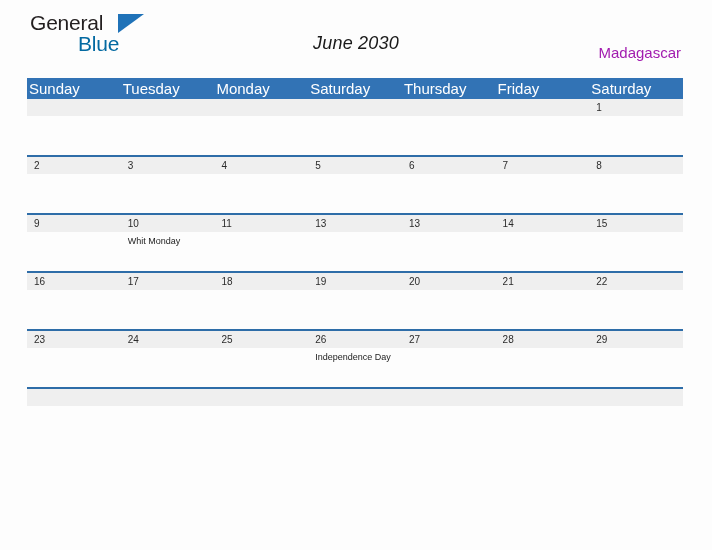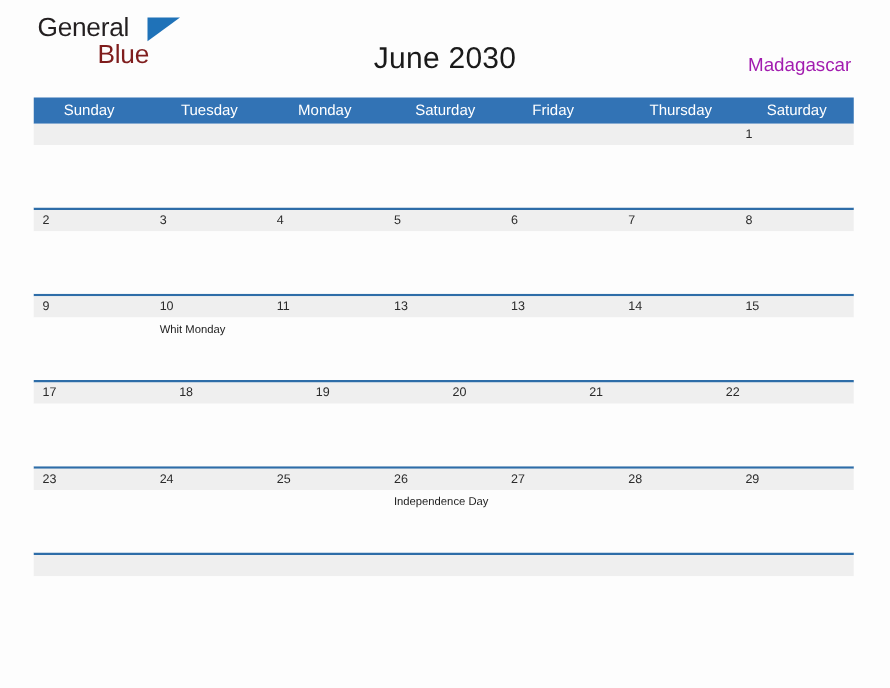--- a/index.html
+++ b/index.html
@@ -42,34 +42,35 @@
     width: 0;
     height: 0;
     border-left: 26px solid #1f72b8;
     border-bottom: 19px solid transparent;
   }
   .logo-blue {
     position: absolute;
     left: 48px;
     top: 21px;
     font-size: 21px;
-    color: #7f1d1d;
+    color: #0369a1;
     letter-spacing: -0.2px;
   }
 
   .month-title {
     position: absolute;
     left: 0;
     right: 0;
     top: 33px;
     text-align: center;
-    font-size: 24px;
+    font-size: 18px;
     color: #1a1a1a;
     font-weight: normal;
     letter-spacing: 0.2px;
+    font-style: italic;
   }
 
   .country {
     position: absolute;
     right: 31px;
     top: 44px;
     font-size: 15px;
     color: #a21caf;
   }
 
@@ -82,23 +83,23 @@
   }
 
   .weekday-row {
     display: flex;
     background: #3273b5;
     height: 21px;
   }
   .weekday-cell {
     flex: 1 1 0;
     color: #ffffff;
-    font-size: 12px;
+    font-size: 15px;
     line-height: 21px;
-    padding-left: 24px;
+    padding-left: 2px;
     box-sizing: border-box;
     white-space: nowrap;
   }
 
   .week-row {
     border-bottom: 2px solid #2e6da8;
     position: relative;
   }
   .week-row.last-row {
     border-bottom: none;
@@ -114,21 +115,21 @@
     font-size: 10px;
     color: #2b2b2b;
     line-height: 17px;
     padding-left: 7px;
     box-sizing: border-box;
   }
 
   .event-band {
     display: flex;
     background: #fdfdfd;
-    height: 50px;
+    height: 39px;
   }
   .event-cell {
     flex: 1 1 0;
     font-size: 9px;
     color: #1c1c1c;
     padding-left: 7px;
     padding-top: 4px;
     box-sizing: border-box;
     line-height: 11px;
   }
@@ -154,22 +155,22 @@
 
 </div>
 
 <div class="calendar">
 
   <div class="weekday-row">
     <div class="weekday-cell">Sunday</div>
     <div class="weekday-cell">Tuesday</div>
     <div class="weekday-cell">Monday</div>
     <div class="weekday-cell">Saturday</div>
+    <div class="weekday-cell">Thursday</div>
     <div class="weekday-cell">Friday</div>
-    <div class="weekday-cell">Thursday</div>
     <div class="weekday-cell">Saturday</div>
   </div>
 
   <div class="week-row">
     <div class="date-band">
       <div class="date-cell"></div>
       <div class="date-cell"></div>
       <div class="date-cell"></div>
       <div class="date-cell"></div>
       <div class="date-cell"></div>
@@ -224,20 +225,21 @@
       <div class="event-cell"></div>
       <div class="event-cell"></div>
       <div class="event-cell"></div>
       <div class="event-cell"></div>
       <div class="event-cell"></div>
     </div>
   </div>
 
   <div class="week-row">
     <div class="date-band">
+      <div class="date-cell">16</div>
       <div class="date-cell">17</div>
       <div class="date-cell">18</div>
       <div class="date-cell">19</div>
       <div class="date-cell">20</div>
       <div class="date-cell">21</div>
       <div class="date-cell">22</div>
     </div>
     <div class="event-band">
       <div class="event-cell"></div>
       <div class="event-cell"></div>

